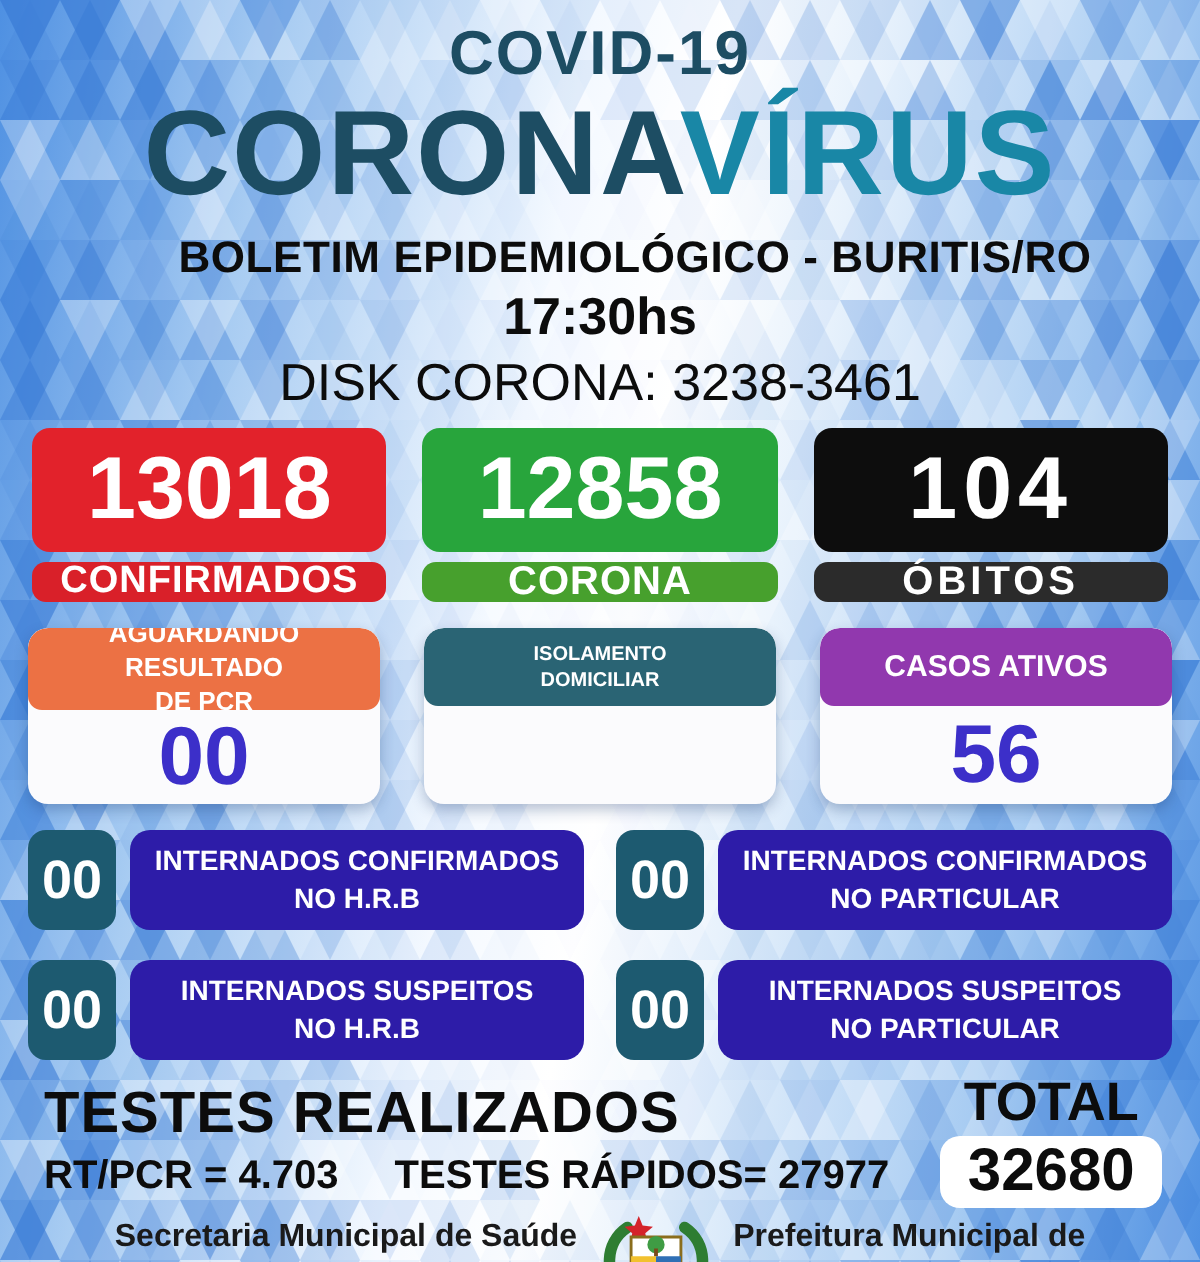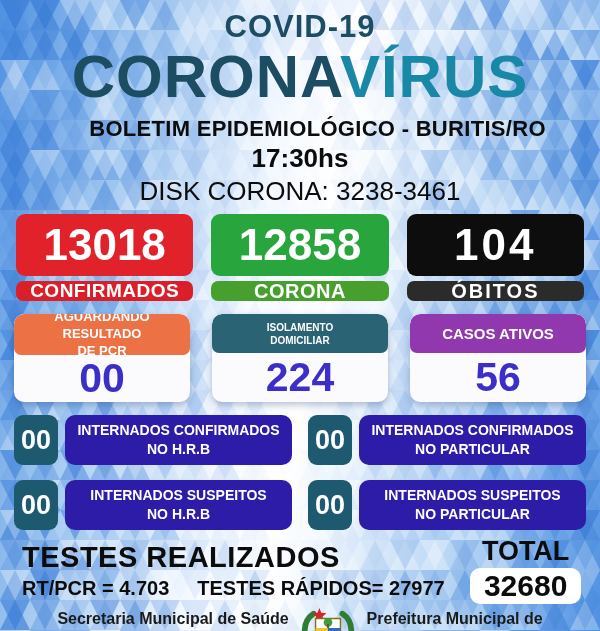--- a/index.html
+++ b/index.html
@@ -983,21 +983,20 @@
           <span style="display:block">AGUARDANDO RESULTADO</span>
           <span style="display:block">DE PCR</span>
         </div>
         <div class="card-value">00</div>
       </div>
       <div class="card teal">
         <div class="card-head">
           <span style="display:block">ISOLAMENTO</span>
           <span style="display:block">DOMICILIAR</span>
         </div>
-        <div class="card-value">224</div>
       </div>
       <div class="card purple">
         <div class="card-head">
           <span style="display:block">CASOS ATIVOS</span>
           <span style="display:block"></span>
         </div>
         <div class="card-value">56</div>
       </div>
     </div>
 

